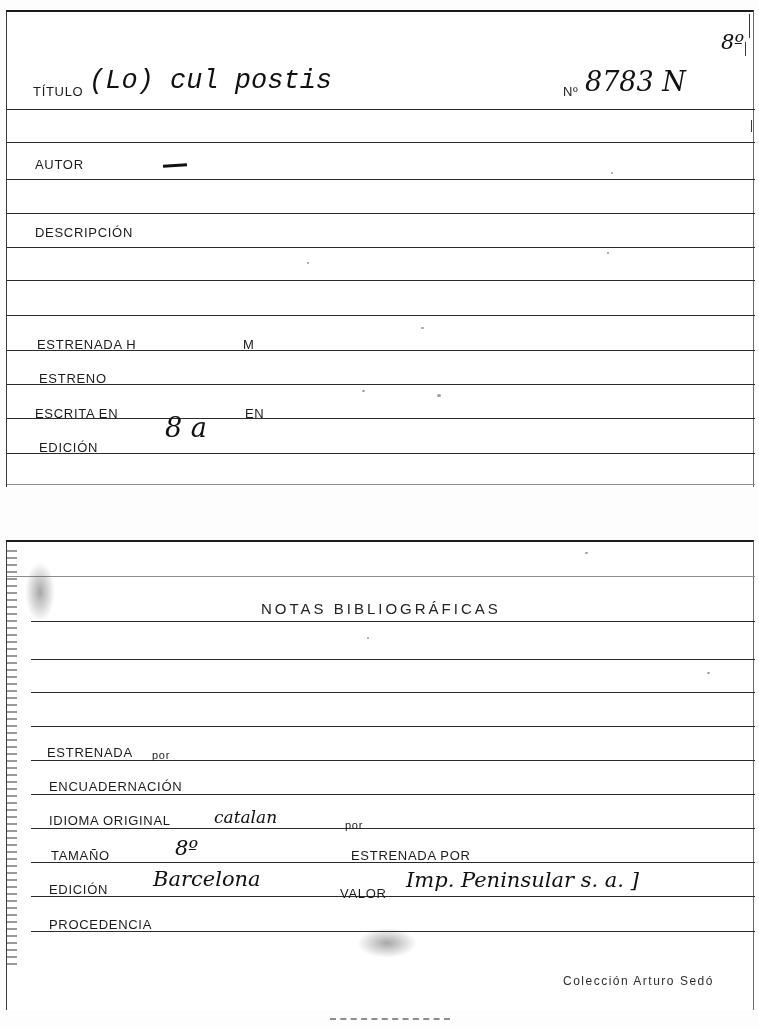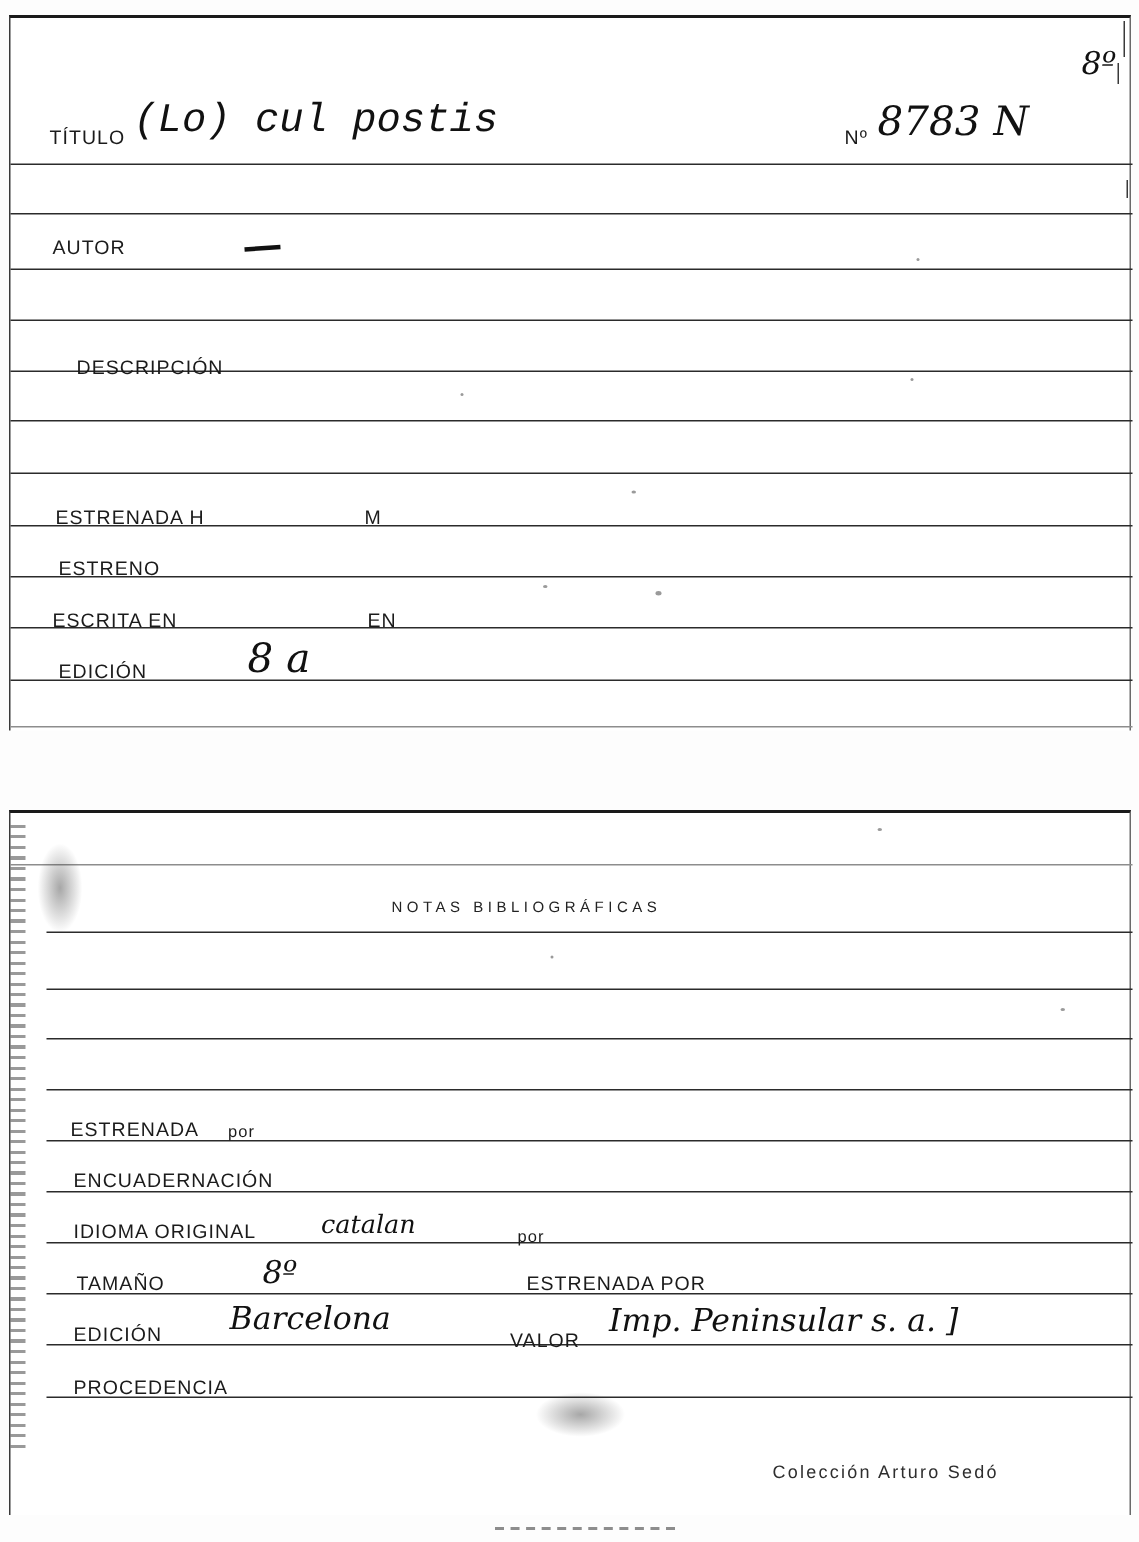--- a/index.html
+++ b/index.html
@@ -59,21 +59,21 @@
   .label {
     position: absolute;
     font-family: "Liberation Sans", sans-serif;
     color: #1b1b1b;
     letter-spacing: 0.7px;
     white-space: nowrap;
   }
   .lbl-main { font-size: 13px; }
   .lbl-small { font-size: 11px; }
   .lbl-title-hdr {
-    font-size: 10px;
+    font-size: 15px;
     letter-spacing: 3px;
     color: #232323;
   }
 
   
   .hand {
     position: absolute;
     font-family: "DejaVu Serif", serif;
     font-style: italic;
     color: #111111;
@@ -110,20 +110,21 @@
       rgba(255,255,255,0) 7px);
     pointer-events: none;
   }
   .collection {
     position: absolute;
     font-size: 12px;
     letter-spacing: 1.5px;
     color: #2e2e2e;
     font-family: "Liberation Sans", sans-serif;
     white-space: nowrap;
+    margin-left: 48px;
   }
   .tick {
     position: absolute;
     border-left: 1.5px solid #3a3a3a;
   }
 </style>
 </head>
 <body>
 
 <div class="page">
@@ -152,32 +153,32 @@
 
     <div class="label lbl-main" style="left:26px; top:72px;">TÍTULO</div>
     <div class="hand hand-lg" style="left:82px; top:54px;font-family:Liberation Mono, monospace;">(Lo) cul postis</div>
 
     <div class="label lbl-main" style="left:556px; top:72px;">Nº</div>
     <div class="hand hand-lg" style="left:578px; top:54px;">8783 N</div>
 
     <div class="label lbl-main" style="left:28px; top:145px;">AUTOR</div>
     <div class="dash" style="left:156px; top:152px;"></div>
 
-    <div class="label lbl-main" style="left:44px; top:213px;margin-top:12px;">DESCRIPCIÓN</div>
+    <div class="label lbl-main" style="left:28px; top:213px;">DESCRIPCIÓN</div>
 
     <div class="label lbl-main" style="left:30px; top:325px;">ESTRENADA H</div>
     <div class="label lbl-main" style="left:236px; top:325px;">M</div>
 
     <div class="label lbl-main" style="left:32px; top:359px;">ESTRENO</div>
 
     <div class="label lbl-main" style="left:28px; top:394px;">ESCRITA EN</div>
     <div class="label lbl-main" style="left:238px; top:394px;">EN</div>
 
     <div class="label lbl-main" style="left:32px; top:428px;">EDICIÓN</div>
-    <div class="hand hand-lg" style="left:158px; top:412px;">8 a</div>
+    <div class="hand hand-lg" style="left:158px; top:400px;">8 a</div>
 
     <div class="speck" style="left:300px; top:250px; width:2px; height:2px;"></div>
     <div class="speck" style="left:600px; top:240px; width:2px; height:2px;"></div>
     <div class="speck" style="left:414px; top:315px; width:3px; height:2px;"></div>
     <div class="speck" style="left:430px; top:382px; width:4px; height:3px;"></div>
     <div class="speck" style="left:355px; top:378px; width:3px; height:2px;"></div>
     <div class="speck" style="left:604px; top:160px; width:2px; height:2px;"></div>
   </div>
 
   <div class="card card-bottom">

